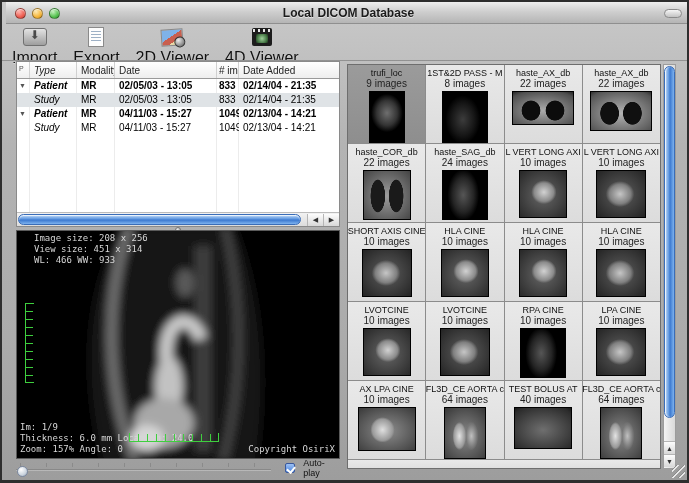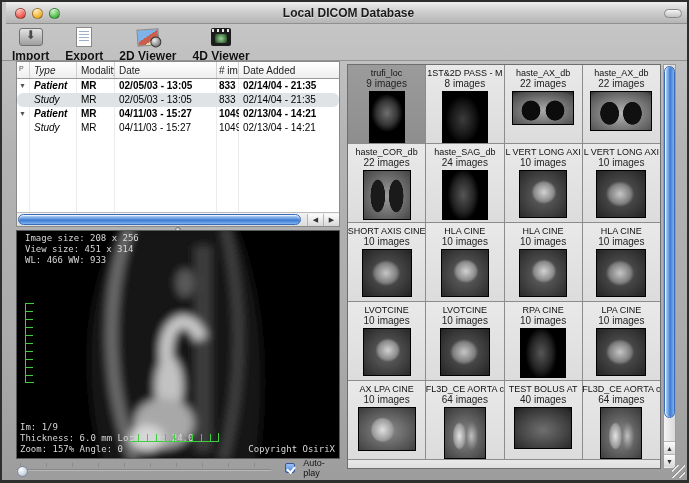--- a/index.html
+++ b/index.html
@@ -25,39 +25,39 @@
   .win-title{ position:absolute; left:0; right:0; top:4px; text-align:center;
     font-size:12px; font-weight:bold; color:#1c1c1c; text-shadow:0 1px 0 rgba(255,255,255,.55); }
   .pill{ position:absolute; right:9px; top:7px; width:18px; height:9px; border-radius:5px;
     background:linear-gradient(#f5f5f5,#c2c2c2); border:1px solid #8a8a8a; }
 
   
   .toolbar{ position:absolute; left:0; top:22px; width:100%; height:36px;
     display:flex; align-items:flex-start; gap:16px; padding:2px 0 0 10px; }
   .tb-item{ display:flex; flex-direction:column; align-items:center; gap:1px; cursor:default; }
   .tb-icon{ width:26px; height:22px; display:flex; align-items:center; justify-content:center; }
-  .tb-label{ font-size:12px; color:#111; text-shadow:0 1px 0 rgba(255,255,255,.4);font-weight:bold; }
+  .tb-label{ font-size:16px; color:#111; text-shadow:0 1px 0 rgba(255,255,255,.4); }
   .tb-sep{ position:absolute; left:0; top:58px; width:100%; height:2px;
     background:linear-gradient(#7b7b7b,#d6d6d6); }
 
   
   .table-panel{ position:absolute; left:14px; top:59px; width:324px; height:166px;
     background:#fff; border:1px solid #8a8a8a; font-size:10px; color:#000; }
   .thead{ display:flex; height:17px; border-bottom:1px solid #9a9a9a;
     background:linear-gradient(#ffffff,#eeeeee); font-size:10px; color:#222; }
   .th{ padding:3px 0 0 4px; border-right:1px solid #d0d0d0; overflow:hidden; white-space:nowrap; }
   .tbody{ position:relative; height:133px; overflow:hidden;
     background:
       linear-gradient(90deg, transparent 12px, #ececec 12px, #ececec 13px, transparent 13px) ,
       linear-gradient(90deg, transparent 59px, #ececec 59px, #ececec 60px, transparent 60px),
       linear-gradient(90deg, transparent 97px, #ececec 97px, #ececec 98px, transparent 98px),
       linear-gradient(90deg, transparent 199px, #ececec 199px, #ececec 200px, transparent 200px),
       linear-gradient(90deg, transparent 221px, #ececec 221px, #ececec 222px, transparent 222px);
   }
-  .trow{ display:flex; height:14px; line-height:14px; white-space:nowrap;border-radius:6px; }
+  .trow{ display:flex; height:14px; line-height:14px; white-space:nowrap; }
   .trow.bold{ font-weight:bold; }
   .trow.selected{ background:#dfe3e6; }
   .td{ padding-left:4px; overflow:hidden; }
   .c-p{ width:13px; padding-left:2px; font-size:7px; color:#555; }
   .c-type{ width:47px;font-style:italic; }
   .c-mod{ width:38px; }
   .c-date{ width:102px; }
   .c-im{ width:22px; padding-left:2px; }
   .c-added{ flex:1; }
 
@@ -74,21 +74,21 @@
   
   .dimple{ position:absolute; left:173px; top:225px; width:6px; height:6px; border-radius:50%;
     background:radial-gradient(circle at 35% 30%, #f0f0f0, #8a8a8a); border:1px solid #777; }
 
   
   .viewer{ position:absolute; left:14px; top:228px; width:324px; height:229px;
     background:#000; border:1px solid #5a5a5a; overflow:hidden;
     font-family:"DejaVu Sans Mono", monospace; }
   .viewer svg{ position:absolute; left:0; top:0; }
   .ov{ position:absolute; color:#d6d6d6; font-size:9px; line-height:11px; white-space:pre; }
-  .ov-tl{ left:8px; top:2px; }
+  .ov-tl{ left:17px; top:2px; }
   .ov-bl{ left:3px; bottom:3px; }
   .ov-br{ right:4px; bottom:3px; }
   .ruler-v{ position:absolute; left:8px; top:72px; width:8px; height:80px;
     border-left:1px solid #3ecf3e;
     background:repeating-linear-gradient(#3ecf3e 0 1px, transparent 1px 8px); }
   .ruler-v:before,.ruler-v:after{ content:""; position:absolute; left:0; width:8px; height:1px; background:#3ecf3e; }
   .ruler-v:before{ top:0; } .ruler-v:after{ bottom:0; }
   .ruler-h{ position:absolute; left:112px; bottom:16px; width:90px; height:8px;
     border-bottom:1px solid #3ecf3e;
     background:repeating-linear-gradient(90deg, #3ecf3e 0 1px, transparent 1px 9px); }

